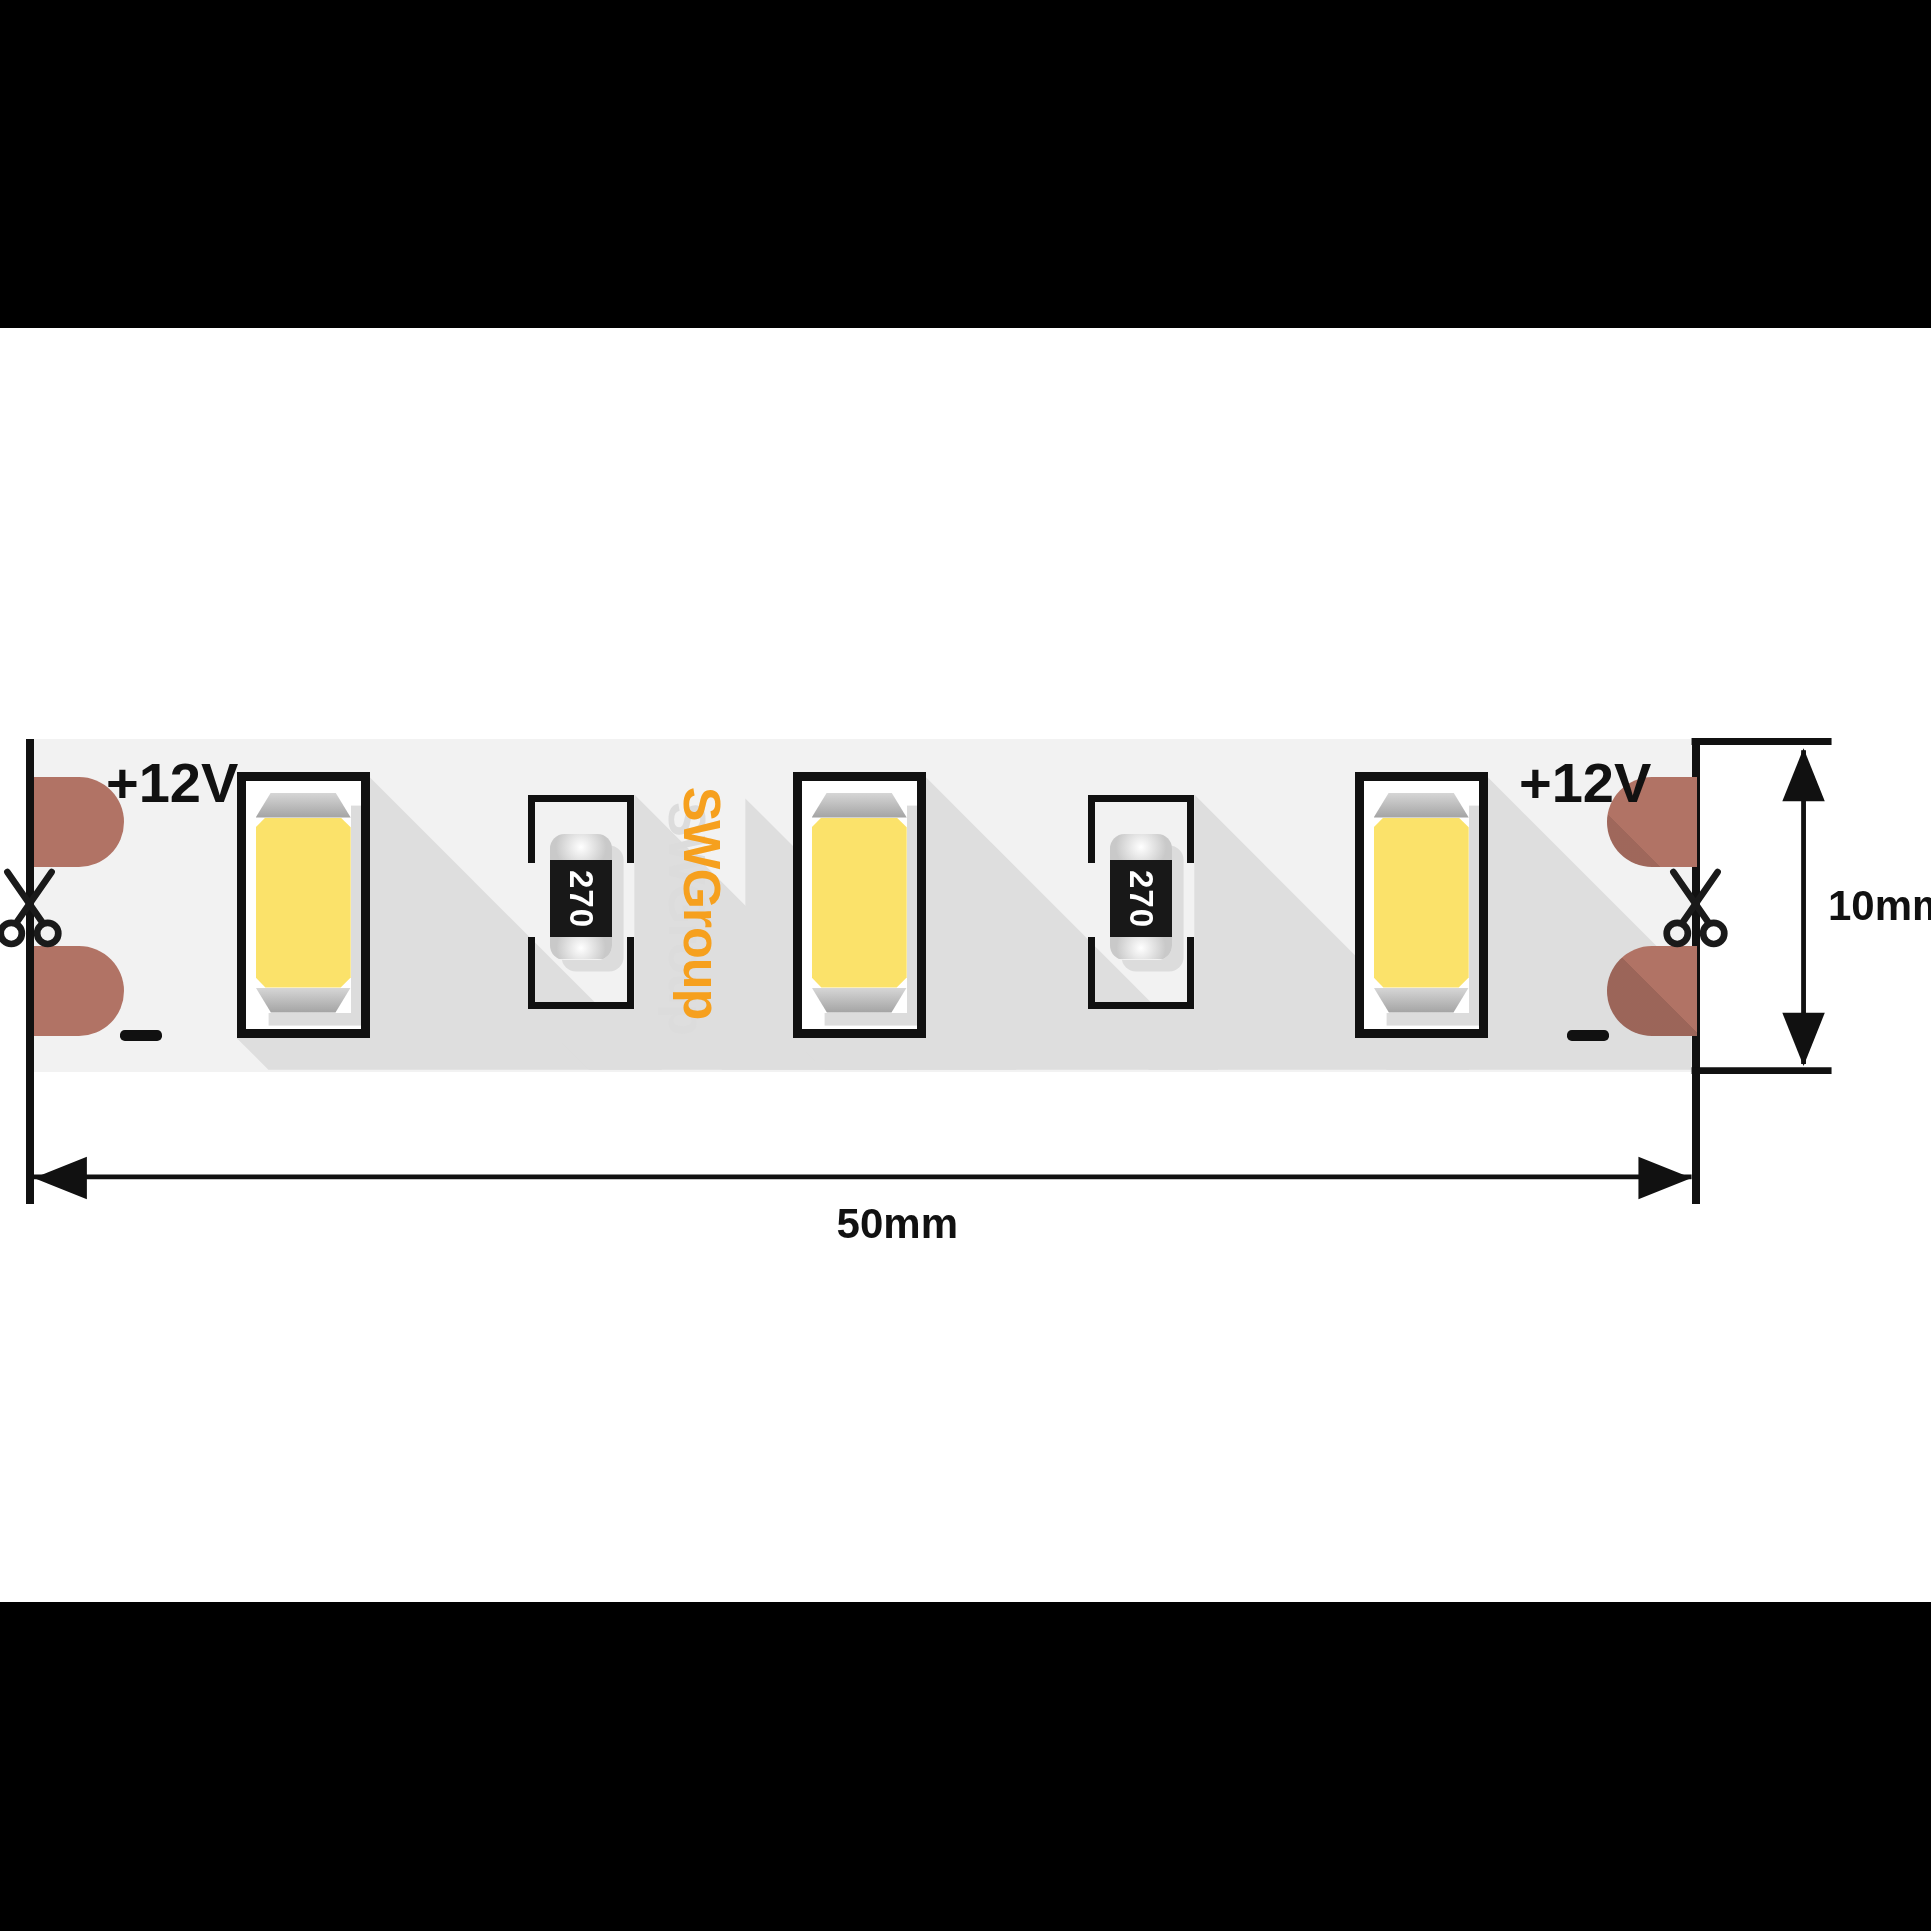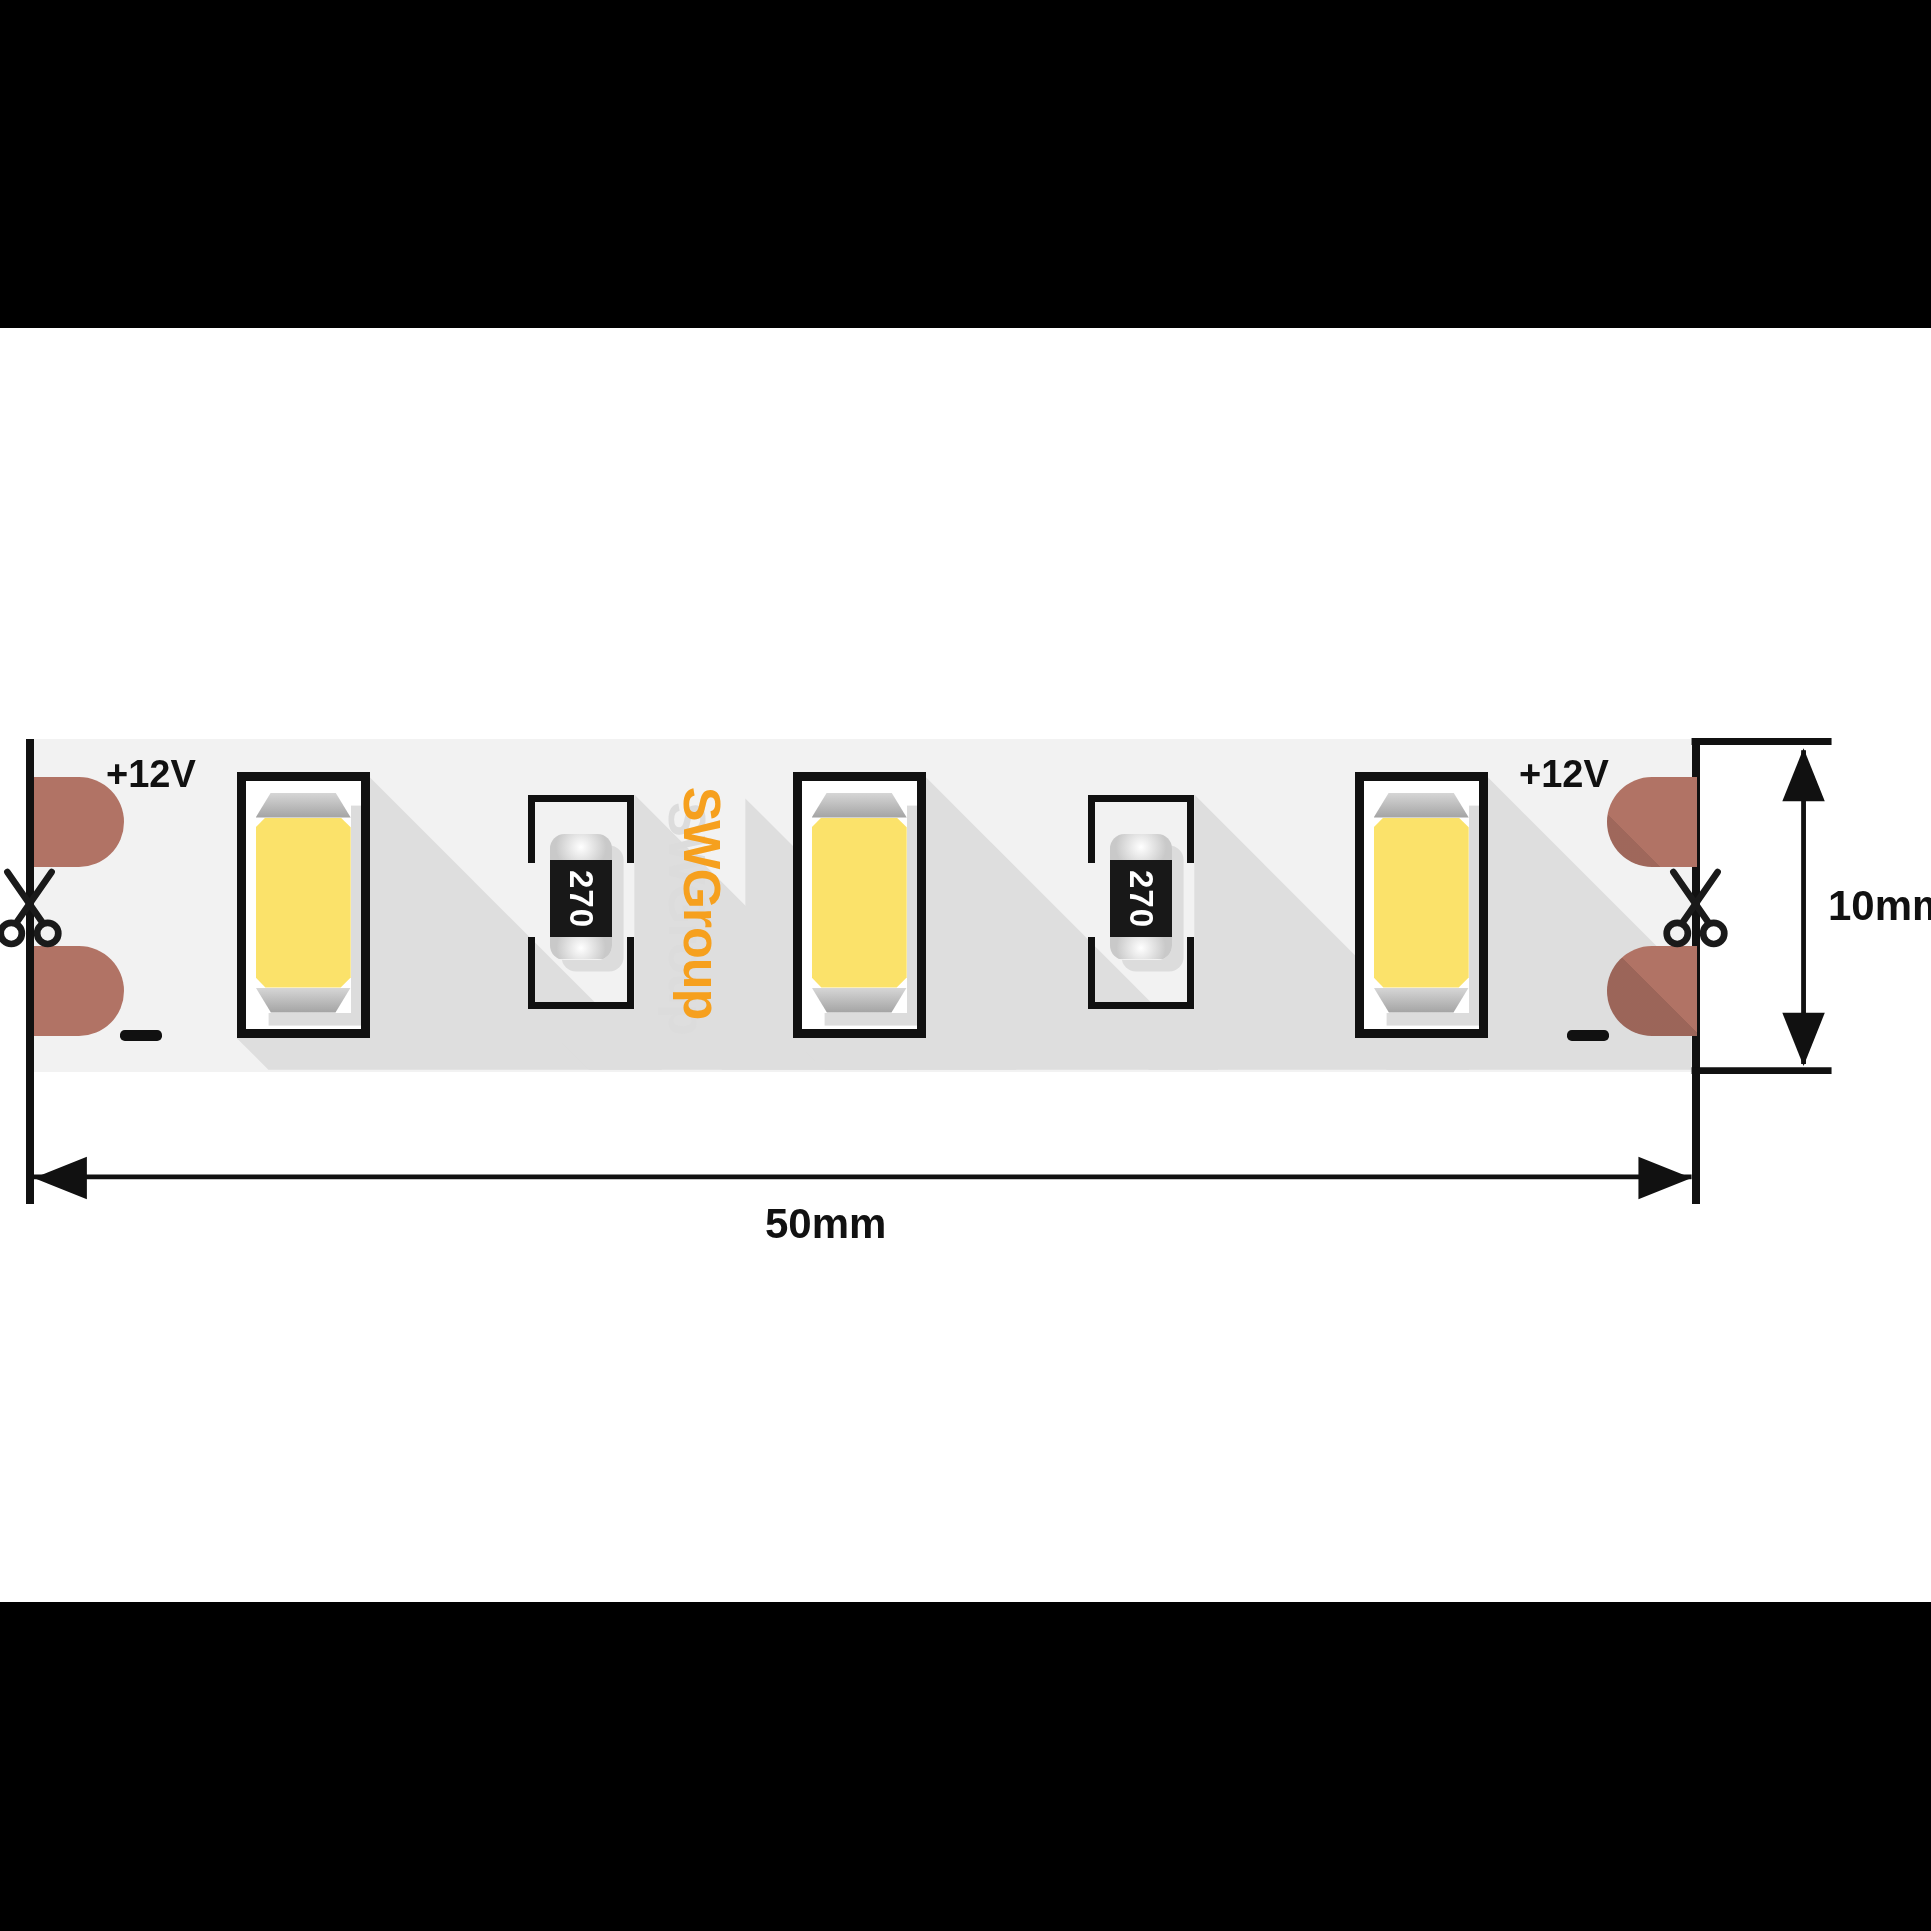--- a/index.html
+++ b/index.html
@@ -39,26 +39,26 @@
   .res-body{position:absolute;left:22px;top:39px;width:62px;height:126px;border-radius:14.5px;
             overflow:hidden;box-shadow:11.6px 11.6px 0 0 #dcdcdc;}
   .res-cap{width:62px;background:radial-gradient(circle at 50% 50%,#ffffff 0%,#c9c9c9 75%);}
   .res-cap.t{height:26px;}
   .res-cap.b{height:22px;}
   .res-band{position:relative;width:62px;height:77px;background:#181818;
             display:flex;align-items:center;justify-content:center;}
   .res-band span{display:block;transform:rotate(90deg);color:#fff;font-weight:bold;
                  font-size:33px;letter-spacing:1px;}
   
-  .v-label{font-size:38px;font-weight:bold;color:#111;top:755px;line-height:1;}
+  .v-label{font-size:56px;font-weight:bold;color:#111;top:755px;line-height:1;}
   .dim-label{font-size:42px;font-weight:bold;color:#111;line-height:1;}
   #brand{left:702px;top:903px;transform:translate(-50%,-50%) rotate(90deg);
          color:#f6a01e;font-size:52px;font-weight:bold;letter-spacing:-1px;line-height:1;
          text-shadow:15.4px 15.4px 0 #dcdcdc;white-space:nowrap;}
-  #label-50mm{left:765px;top:1203px;width:193px;text-align:left;}
+  #label-50mm{left:765px;top:1203px;width:193px;text-align:right;}
   #label-10mm{left:1828px;top:885px;}
   .letterbox{left:0;width:1931px;height:328px;background:#000;}
 </style>
 </head>
 <body>
 
 <div id="canvas">
 
   <div id="paper" class="abs"></div>
 

